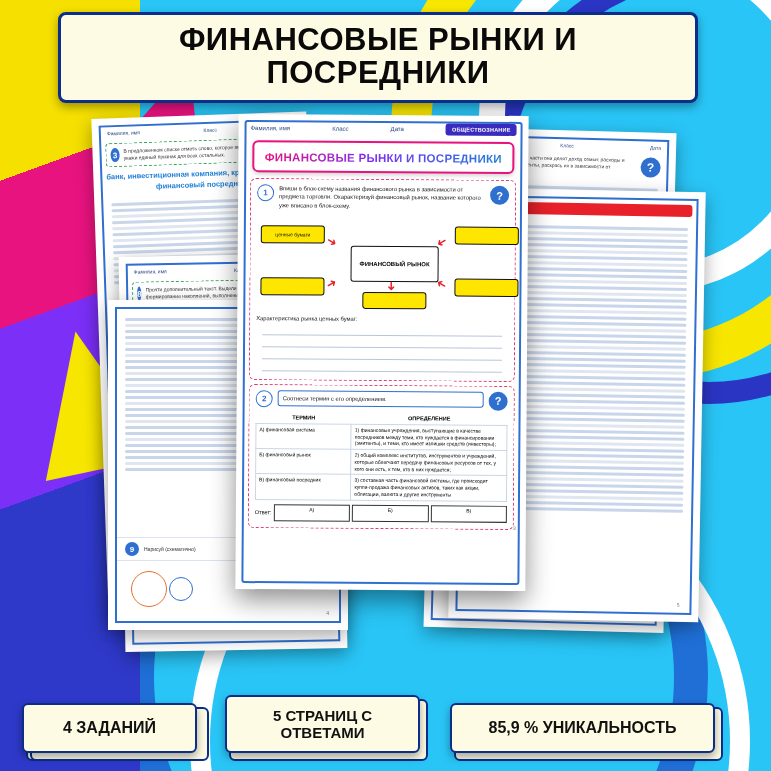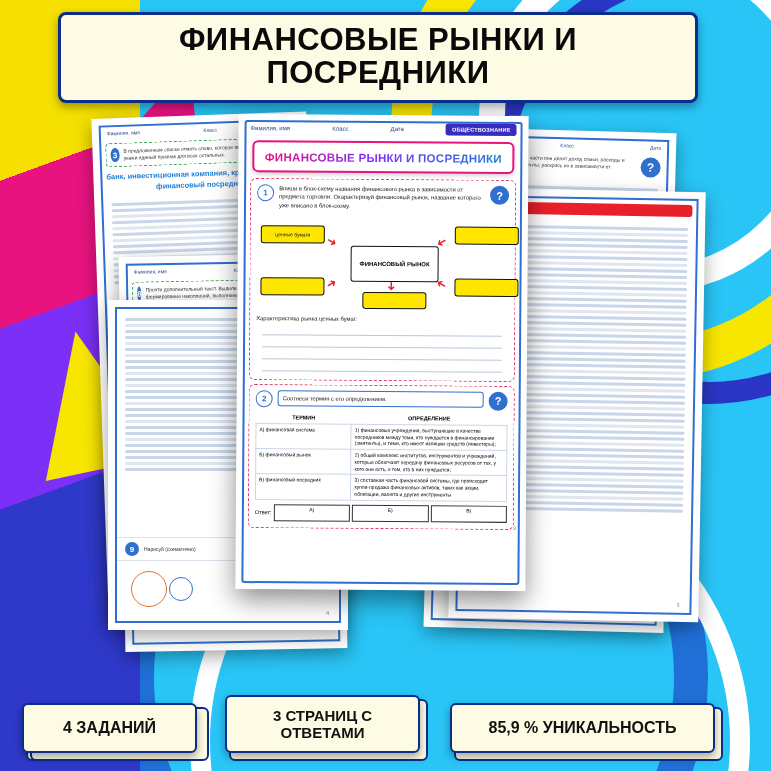--- a/index.html
+++ b/index.html
@@ -428,19 +428,19 @@
 </div>
 
 <div class="badge-stack" style="left:26px;width:175px;height:50px;"></div>
 <div class="badge-stack" style="left:30px;width:175px;height:50px;"></div>
 <div class="badge" id="badge1">
   <span>4 ЗАДАНИЙ</span>
 </div>
 
 <div class="badge-stack" style="left:229px;width:195px;height:58px;"></div>
 <div class="badge" id="badge2">
-  <span>3 СТРАНИЦ С ОТВЕТАМИ</span>
+  <span>5 СТРАНИЦ С ОТВЕТАМИ</span>
 </div>
 
 <div class="badge-stack" style="left:454px;width:265px;height:50px;"></div>
 <div class="badge" id="badge3">
   <span>85,9 % УНИКАЛЬНОСТЬ</span>
 </div>
 
 </body></html>

